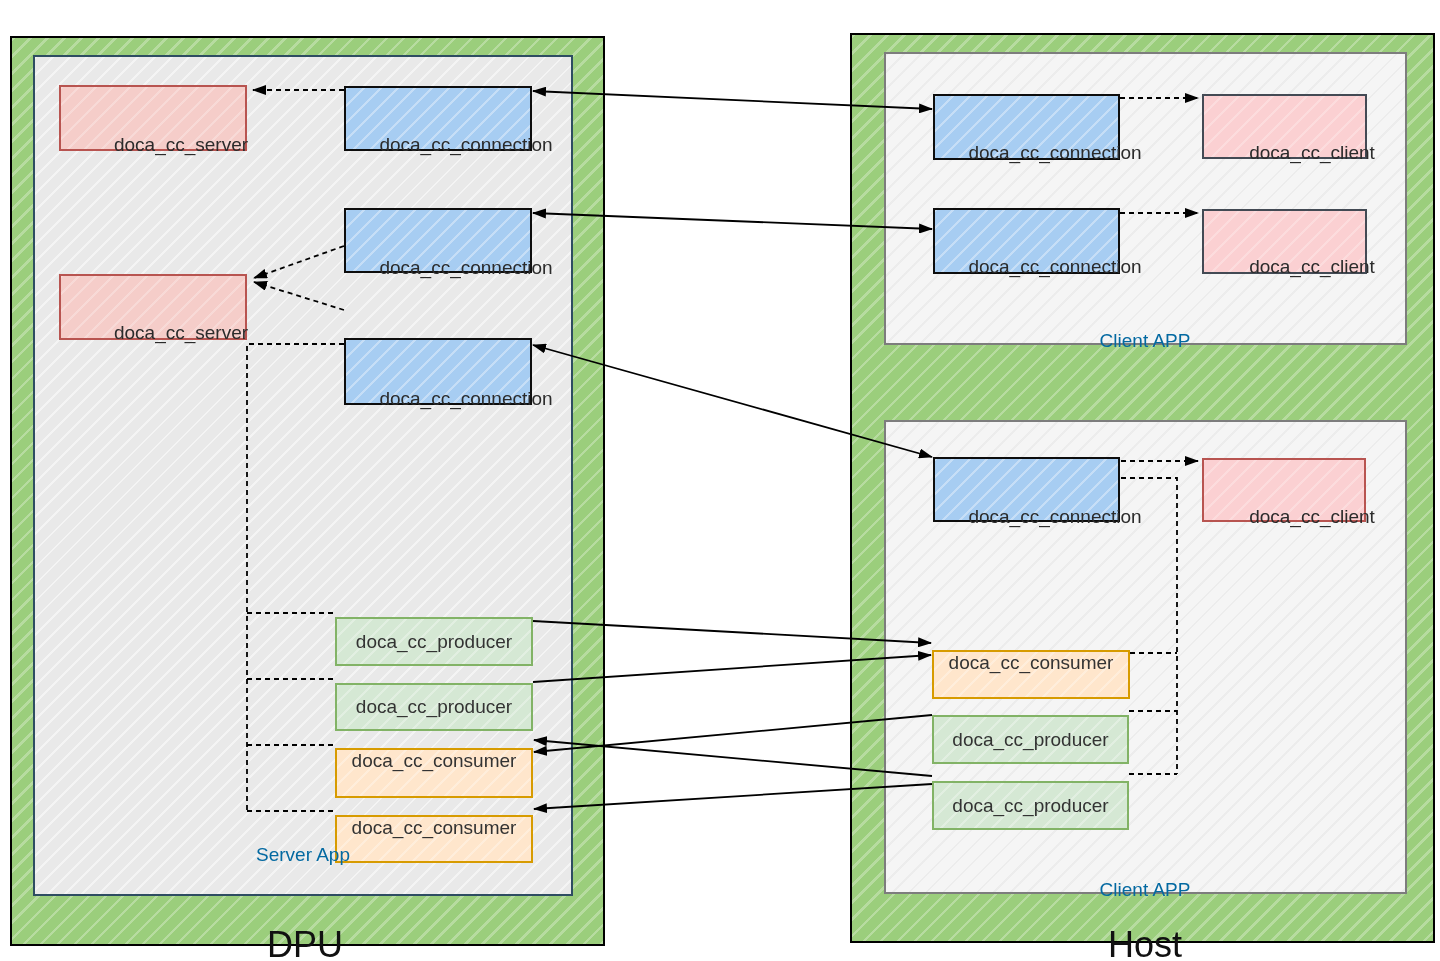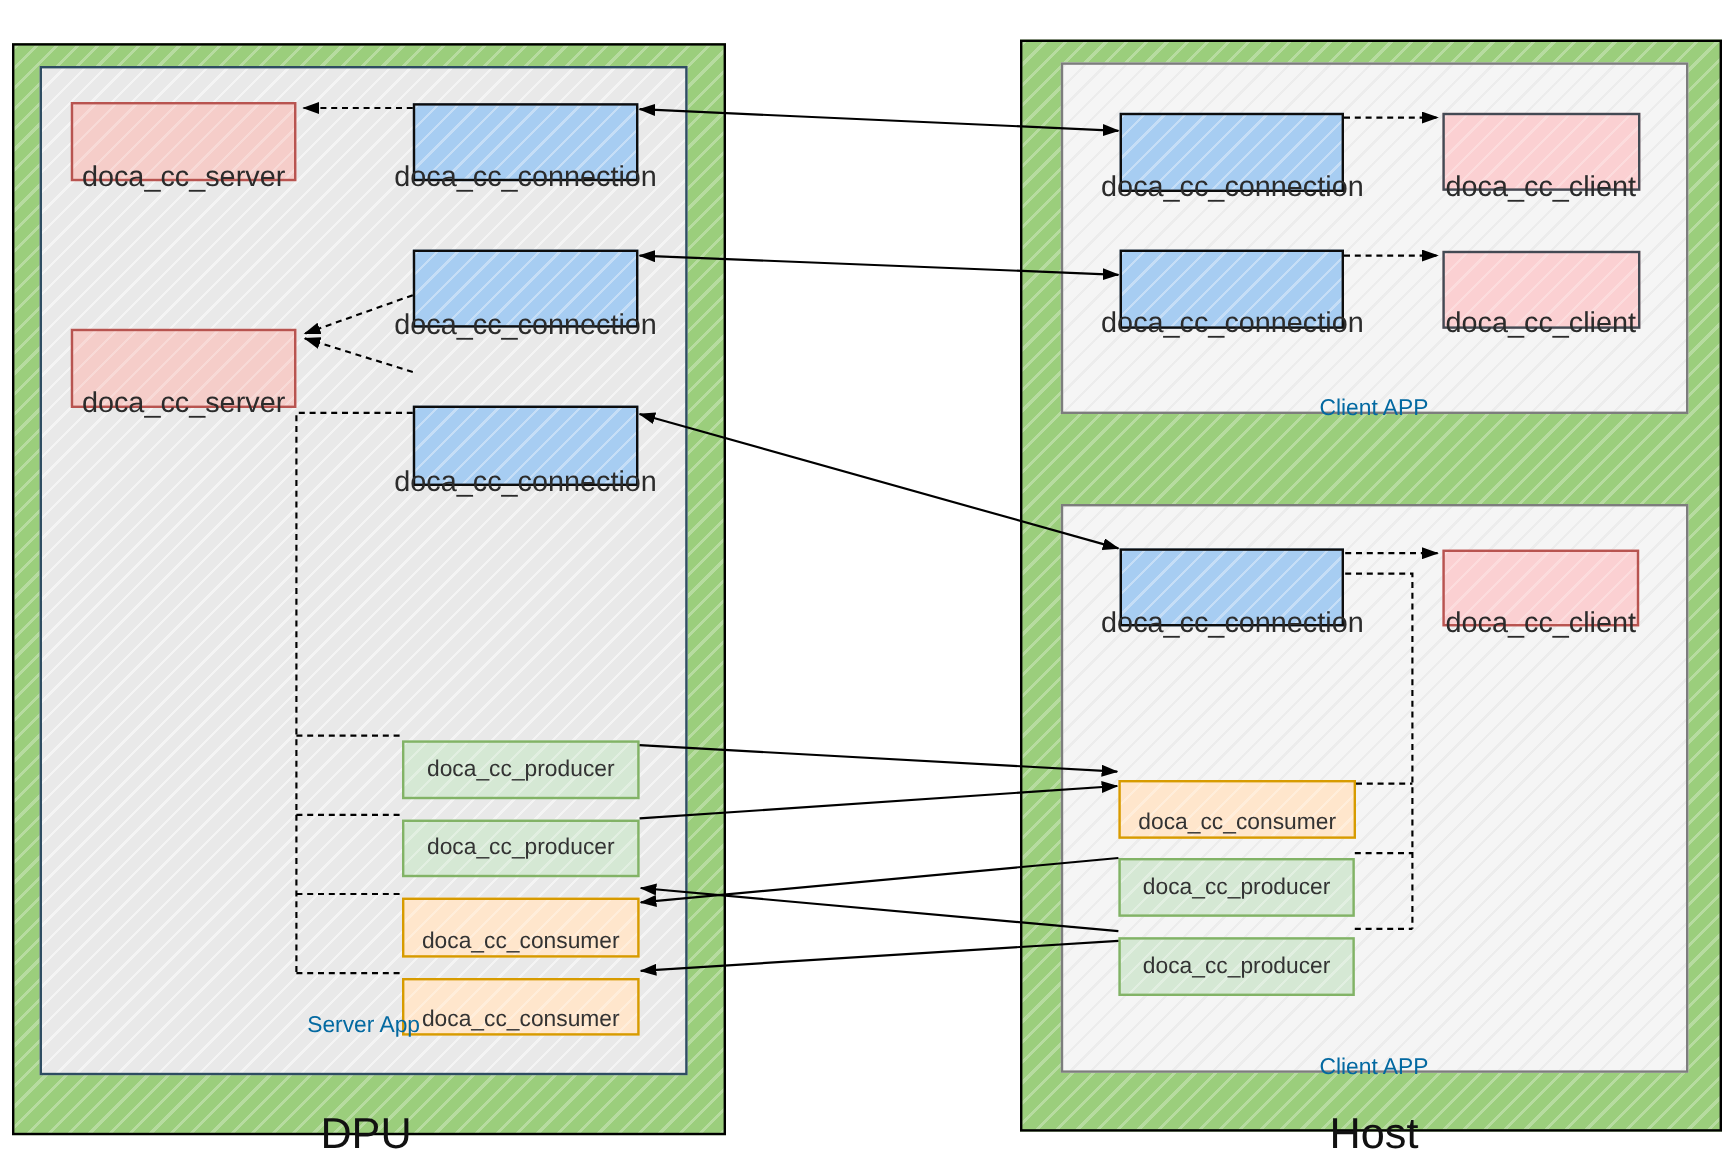--- a/index.html
+++ b/index.html
@@ -45,26 +45,26 @@
     background-color:#d5e8d4;
     background-image:repeating-linear-gradient(135deg, rgba(255,255,255,0.3) 0 2px, transparent 2px 12px);
     border:2px solid #82b366;
     display:flex;align-items:center;justify-content:center;
     font-size:19px;color:#333;
   }
   .orange-box{
     background-color:#ffe6cc;
     background-image:repeating-linear-gradient(135deg, rgba(255,255,255,0.3) 0 2px, transparent 2px 12px);
     border:2px solid #d79b00;
-    display:flex;align-items:flex-end;justify-content:center;
+    display:flex;align-items:flex-start;justify-content:center;
     font-size:19px;color:#333;
   }
   .node-label{
     position:absolute;width:240px;text-align:center;
-    font-size:24px;color:#2b2b2b;white-space:nowrap;
+    font-size:19px;color:#2b2b2b;white-space:nowrap;margin-left:28px;
   }
   .container-label{
     position:absolute;width:300px;text-align:center;
     font-size:19px;color:#0369a1;white-space:nowrap;
   }
   .big-label{
     position:absolute;width:300px;text-align:center;
     font-size:36px;color:#111111;white-space:nowrap;
   }
   svg.overlay{position:absolute;left:0;top:0;width:1440px;height:961px;pointer-events:none;}

